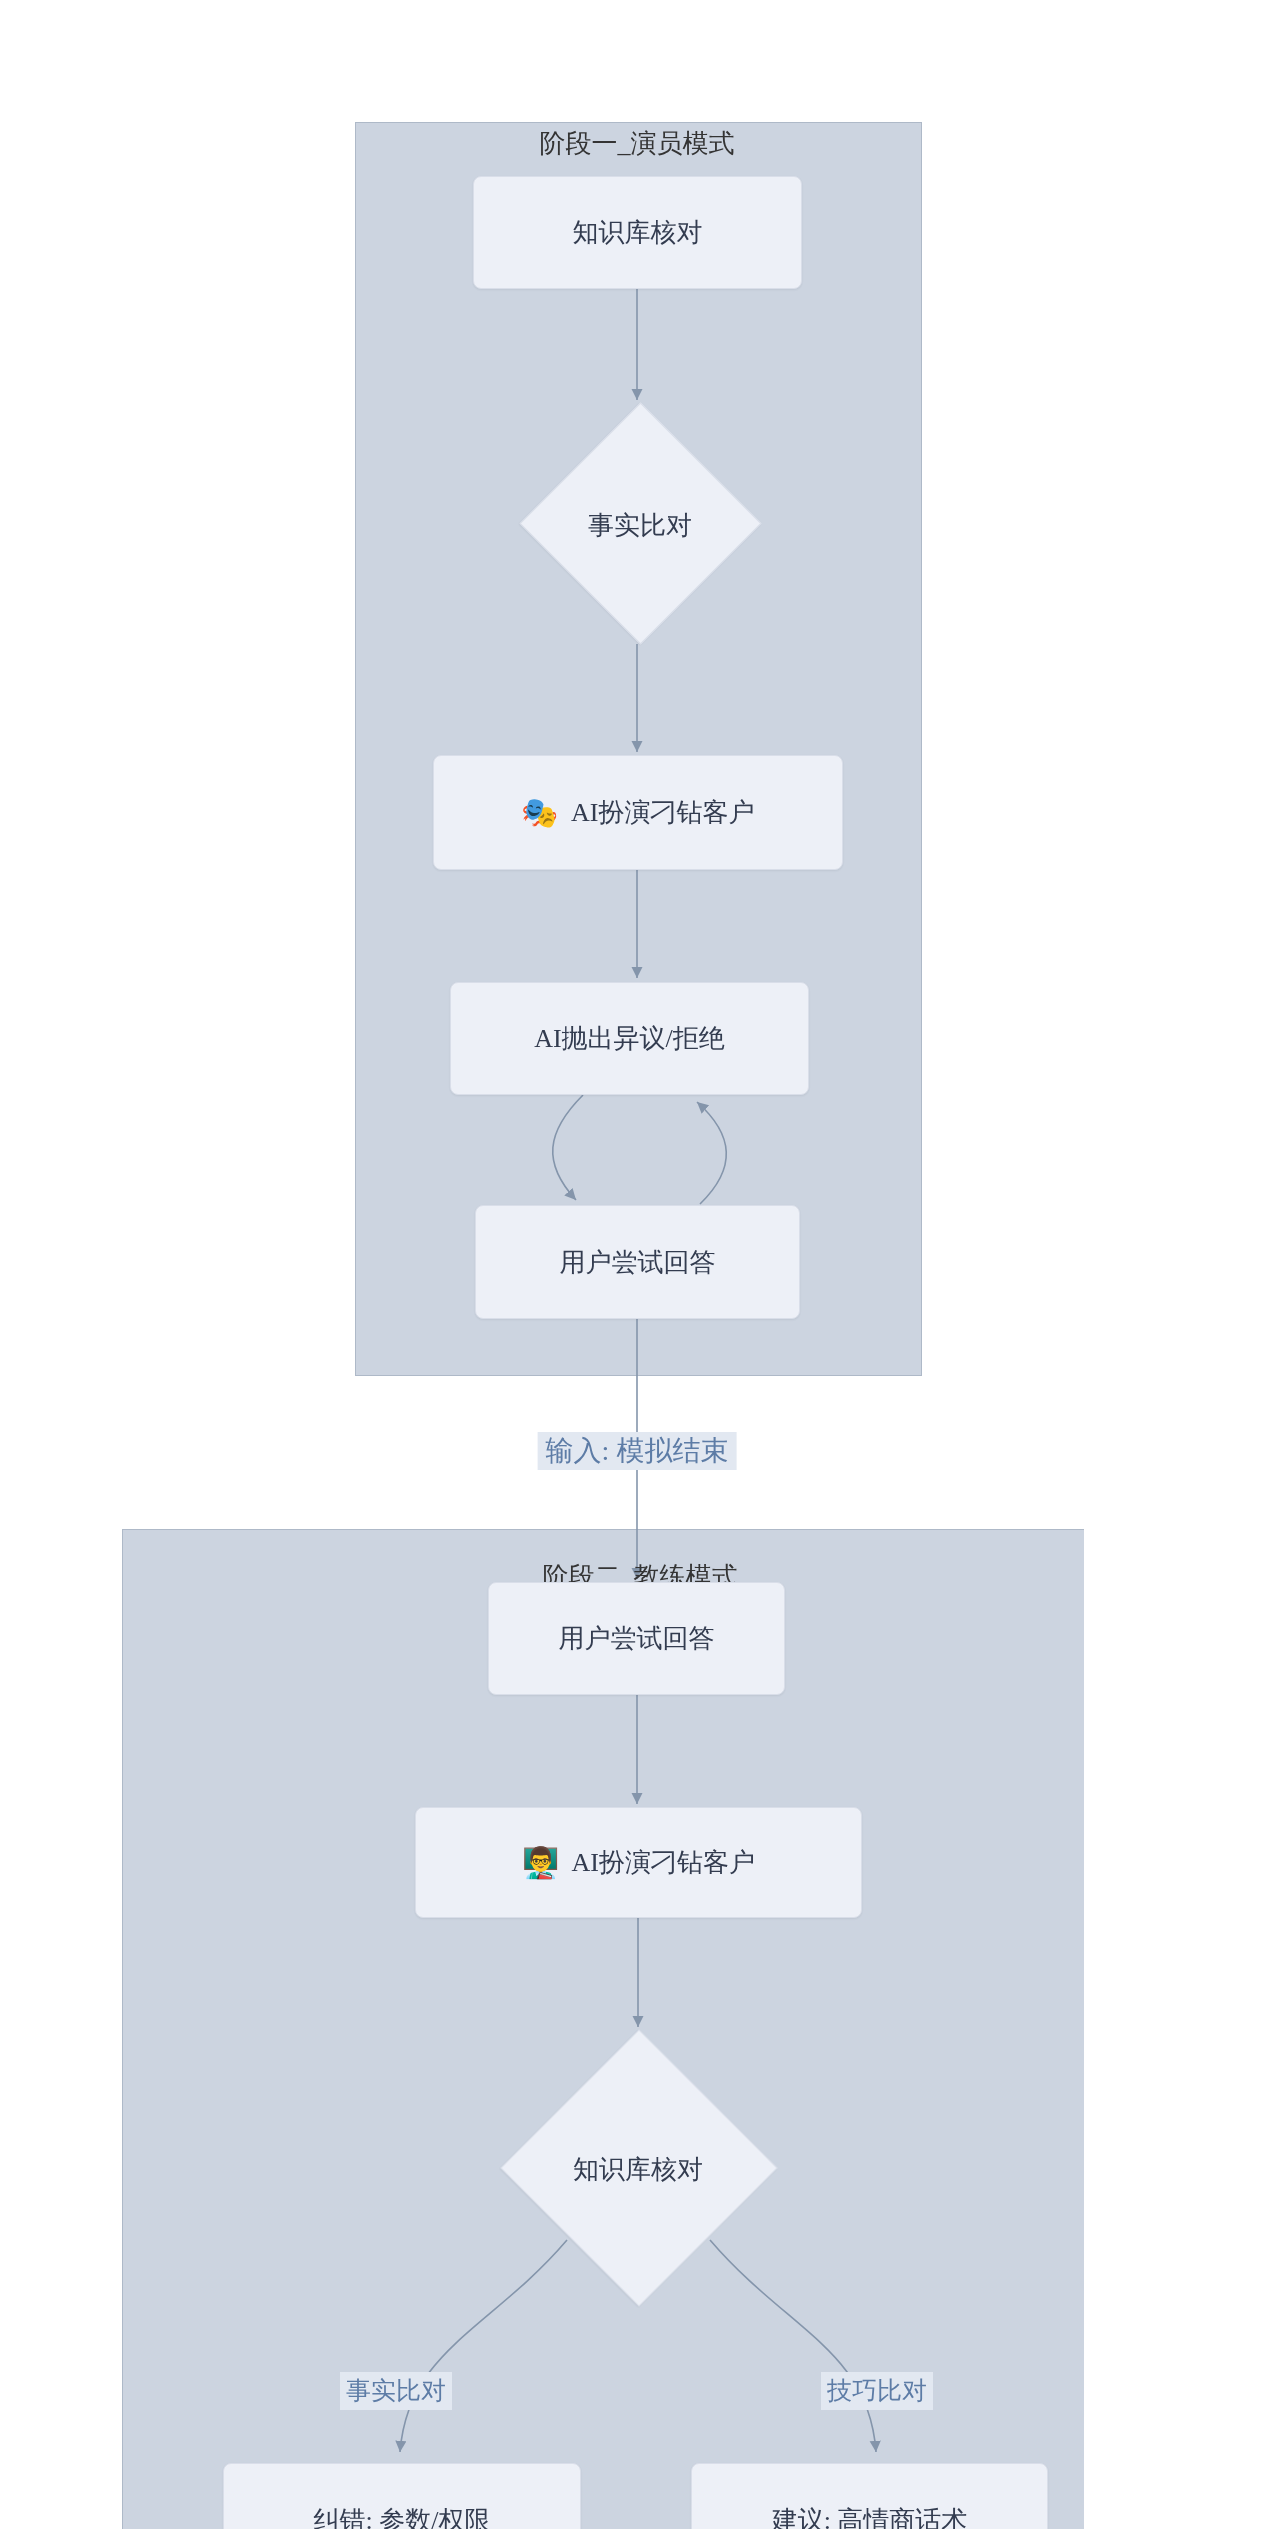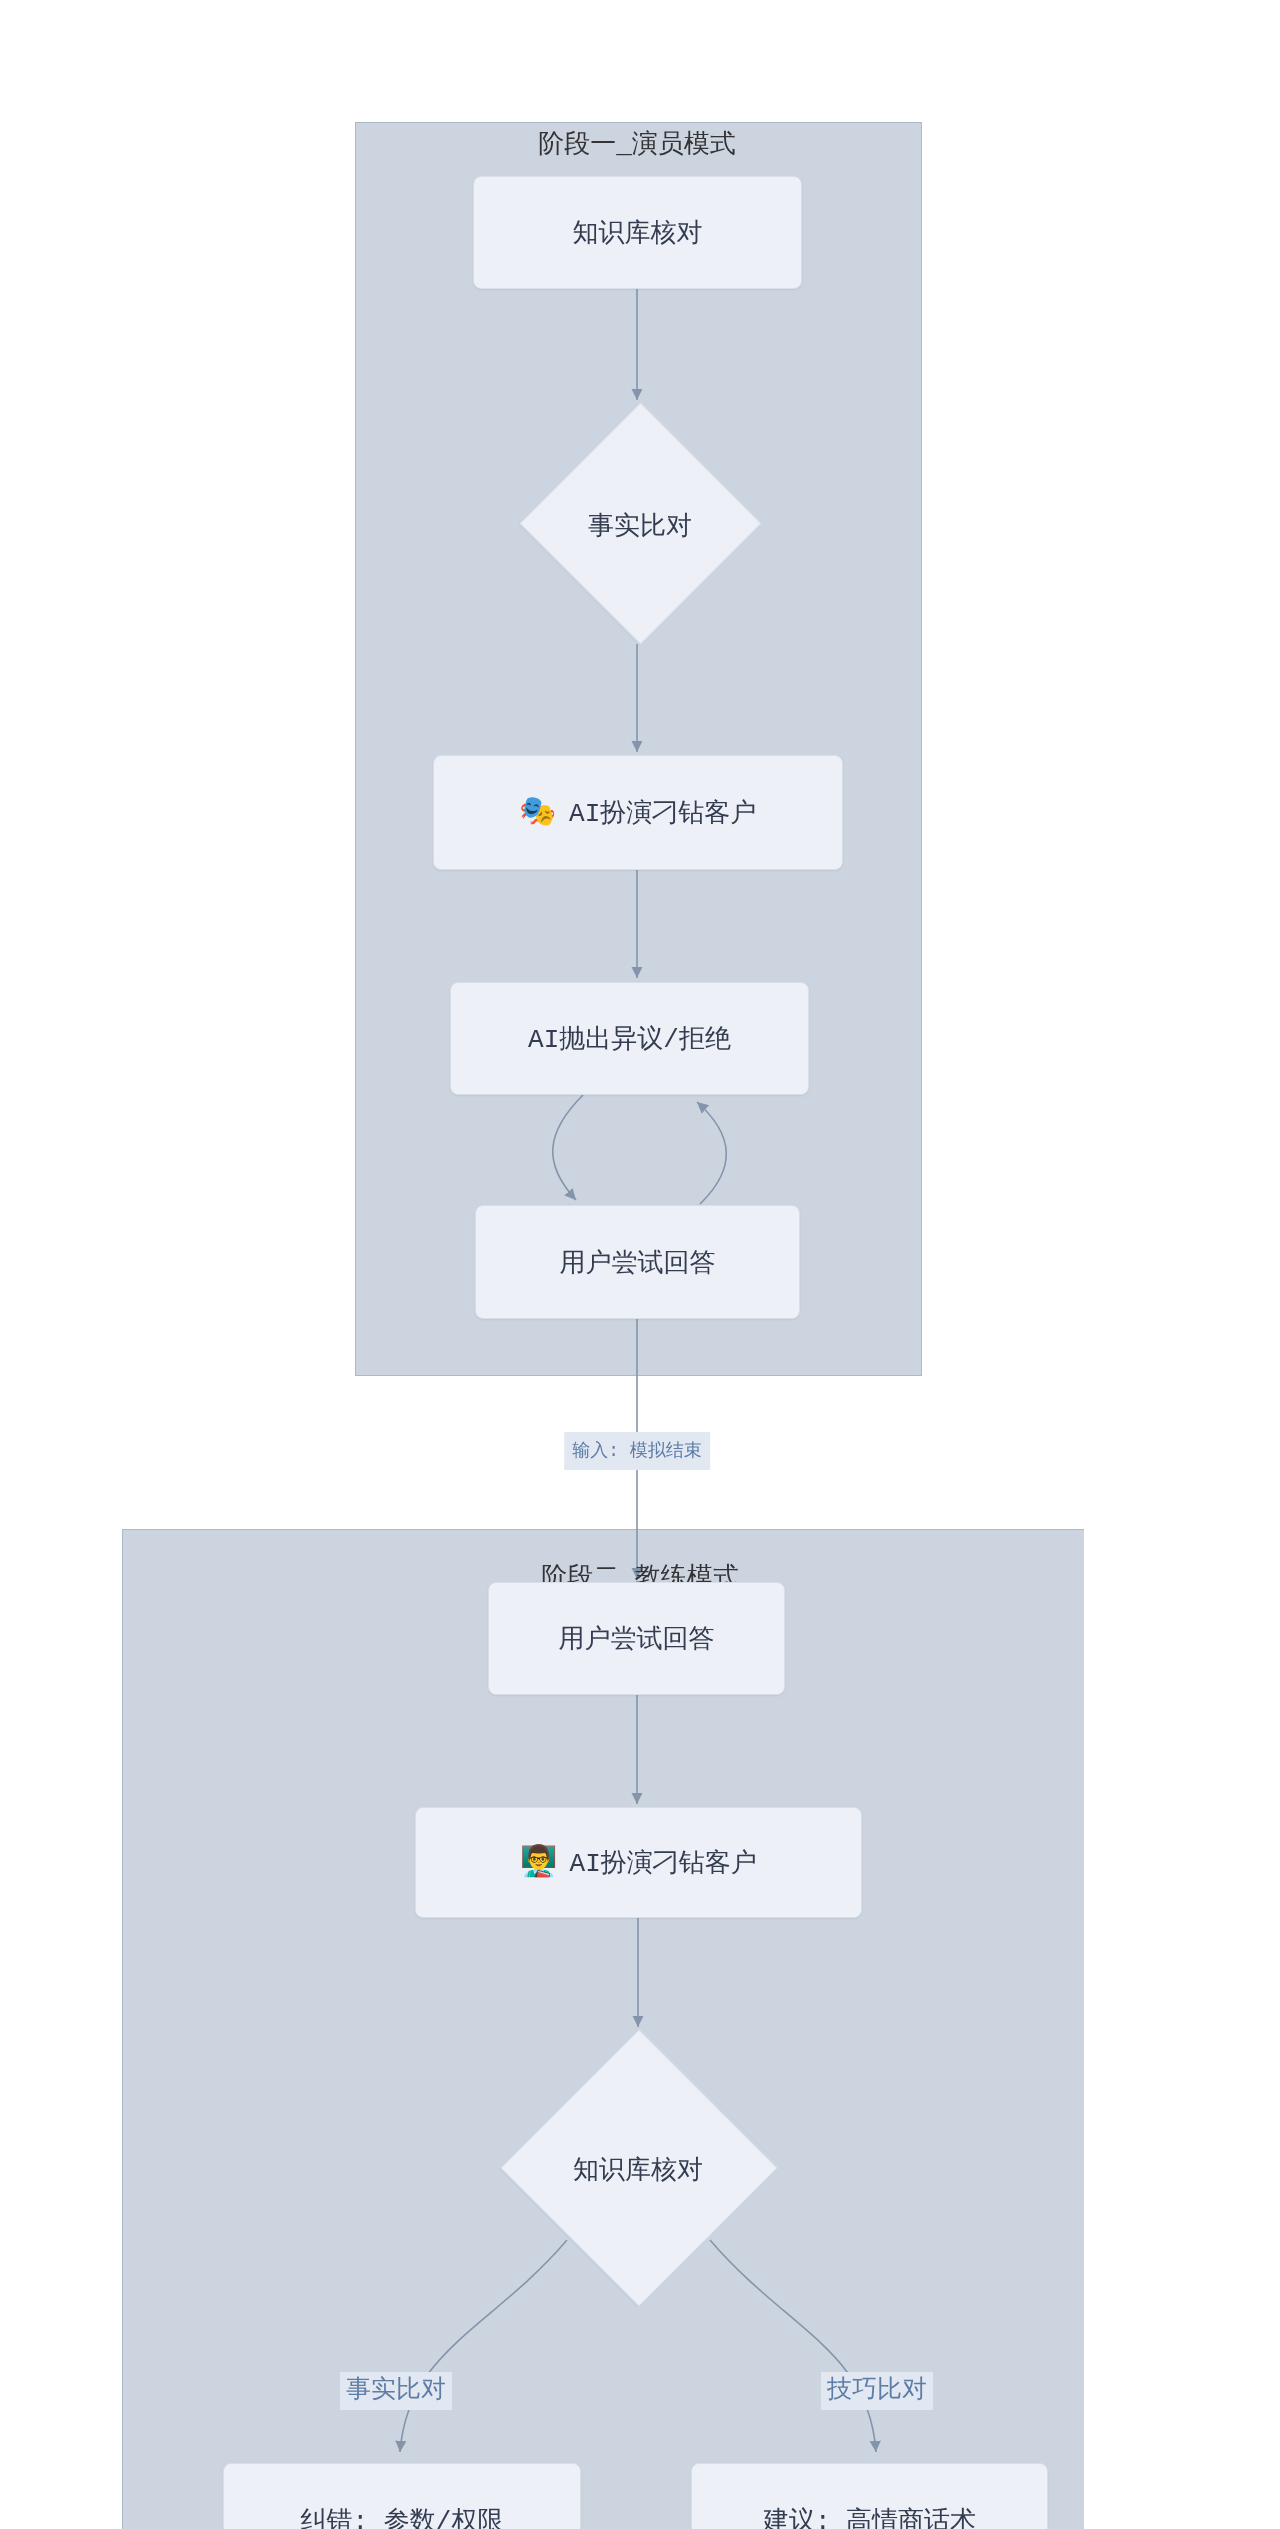--- a/index.html
+++ b/index.html
@@ -4,21 +4,21 @@
 <style>
   :root{
     --container-fill:#ccd4e0; --container-border:#aeb9c8;
     --node-fill:#edf0f7; --node-border:#d9dee9; --node-text:#333c50;
     --title-text:#343434; --edge-line:#8495ab;
     --edge-label-text:#5d7ca6; --edge-label-bg:#e2e8f1;
   }
   html,body{margin:0;padding:0;background:#ffffff;}
   .canvas{
     position:relative;width:1084px;height:2529px;overflow:hidden;
-    background:#ffffff;font-family:Liberation Mono, monospace;
+    background:#ffffff;font-family:Liberation Serif, serif;
   }
   .cluster{
     position:absolute;background:var(--container-fill);
     border:1px solid var(--container-border);
   }
   .cluster-title{
     position:absolute;transform:translateX(-50%);
     font-size:26px;color:var(--title-text);white-space:nowrap;
   }
   .edges{position:absolute;left:0;top:0;}
@@ -36,21 +36,21 @@
     border:1px solid var(--node-border);transform:rotate(45deg);
     box-shadow:0 1px 2px rgba(40,50,70,0.08);
   }
   .diamond-label{
     position:absolute;transform:translateX(-50%);
     font-size:26px;color:var(--node-text);white-space:nowrap;
   }
   .edge-label{
     position:absolute;transform:translateX(-50%);
     background:var(--edge-label-bg);color:var(--edge-label-text);
-    font-size:18px;line-height:36px;padding:1px 8px;white-space:nowrap;
+    font-size:28px;line-height:36px;padding:1px 8px;white-space:nowrap;
   }
   .edge-label.small{font-size:25px;line-height:32px;padding:3px 6px;text-align:center;}
 </style>
 </head>
 <body>
 
 <div class="canvas">
 
   <div class="cluster" style="left:355px;top:122px;width:565px;height:1252px;"></div>
   <div class="cluster" style="left:122px;top:1529px;width:1036px;height:1100px;"></div>

